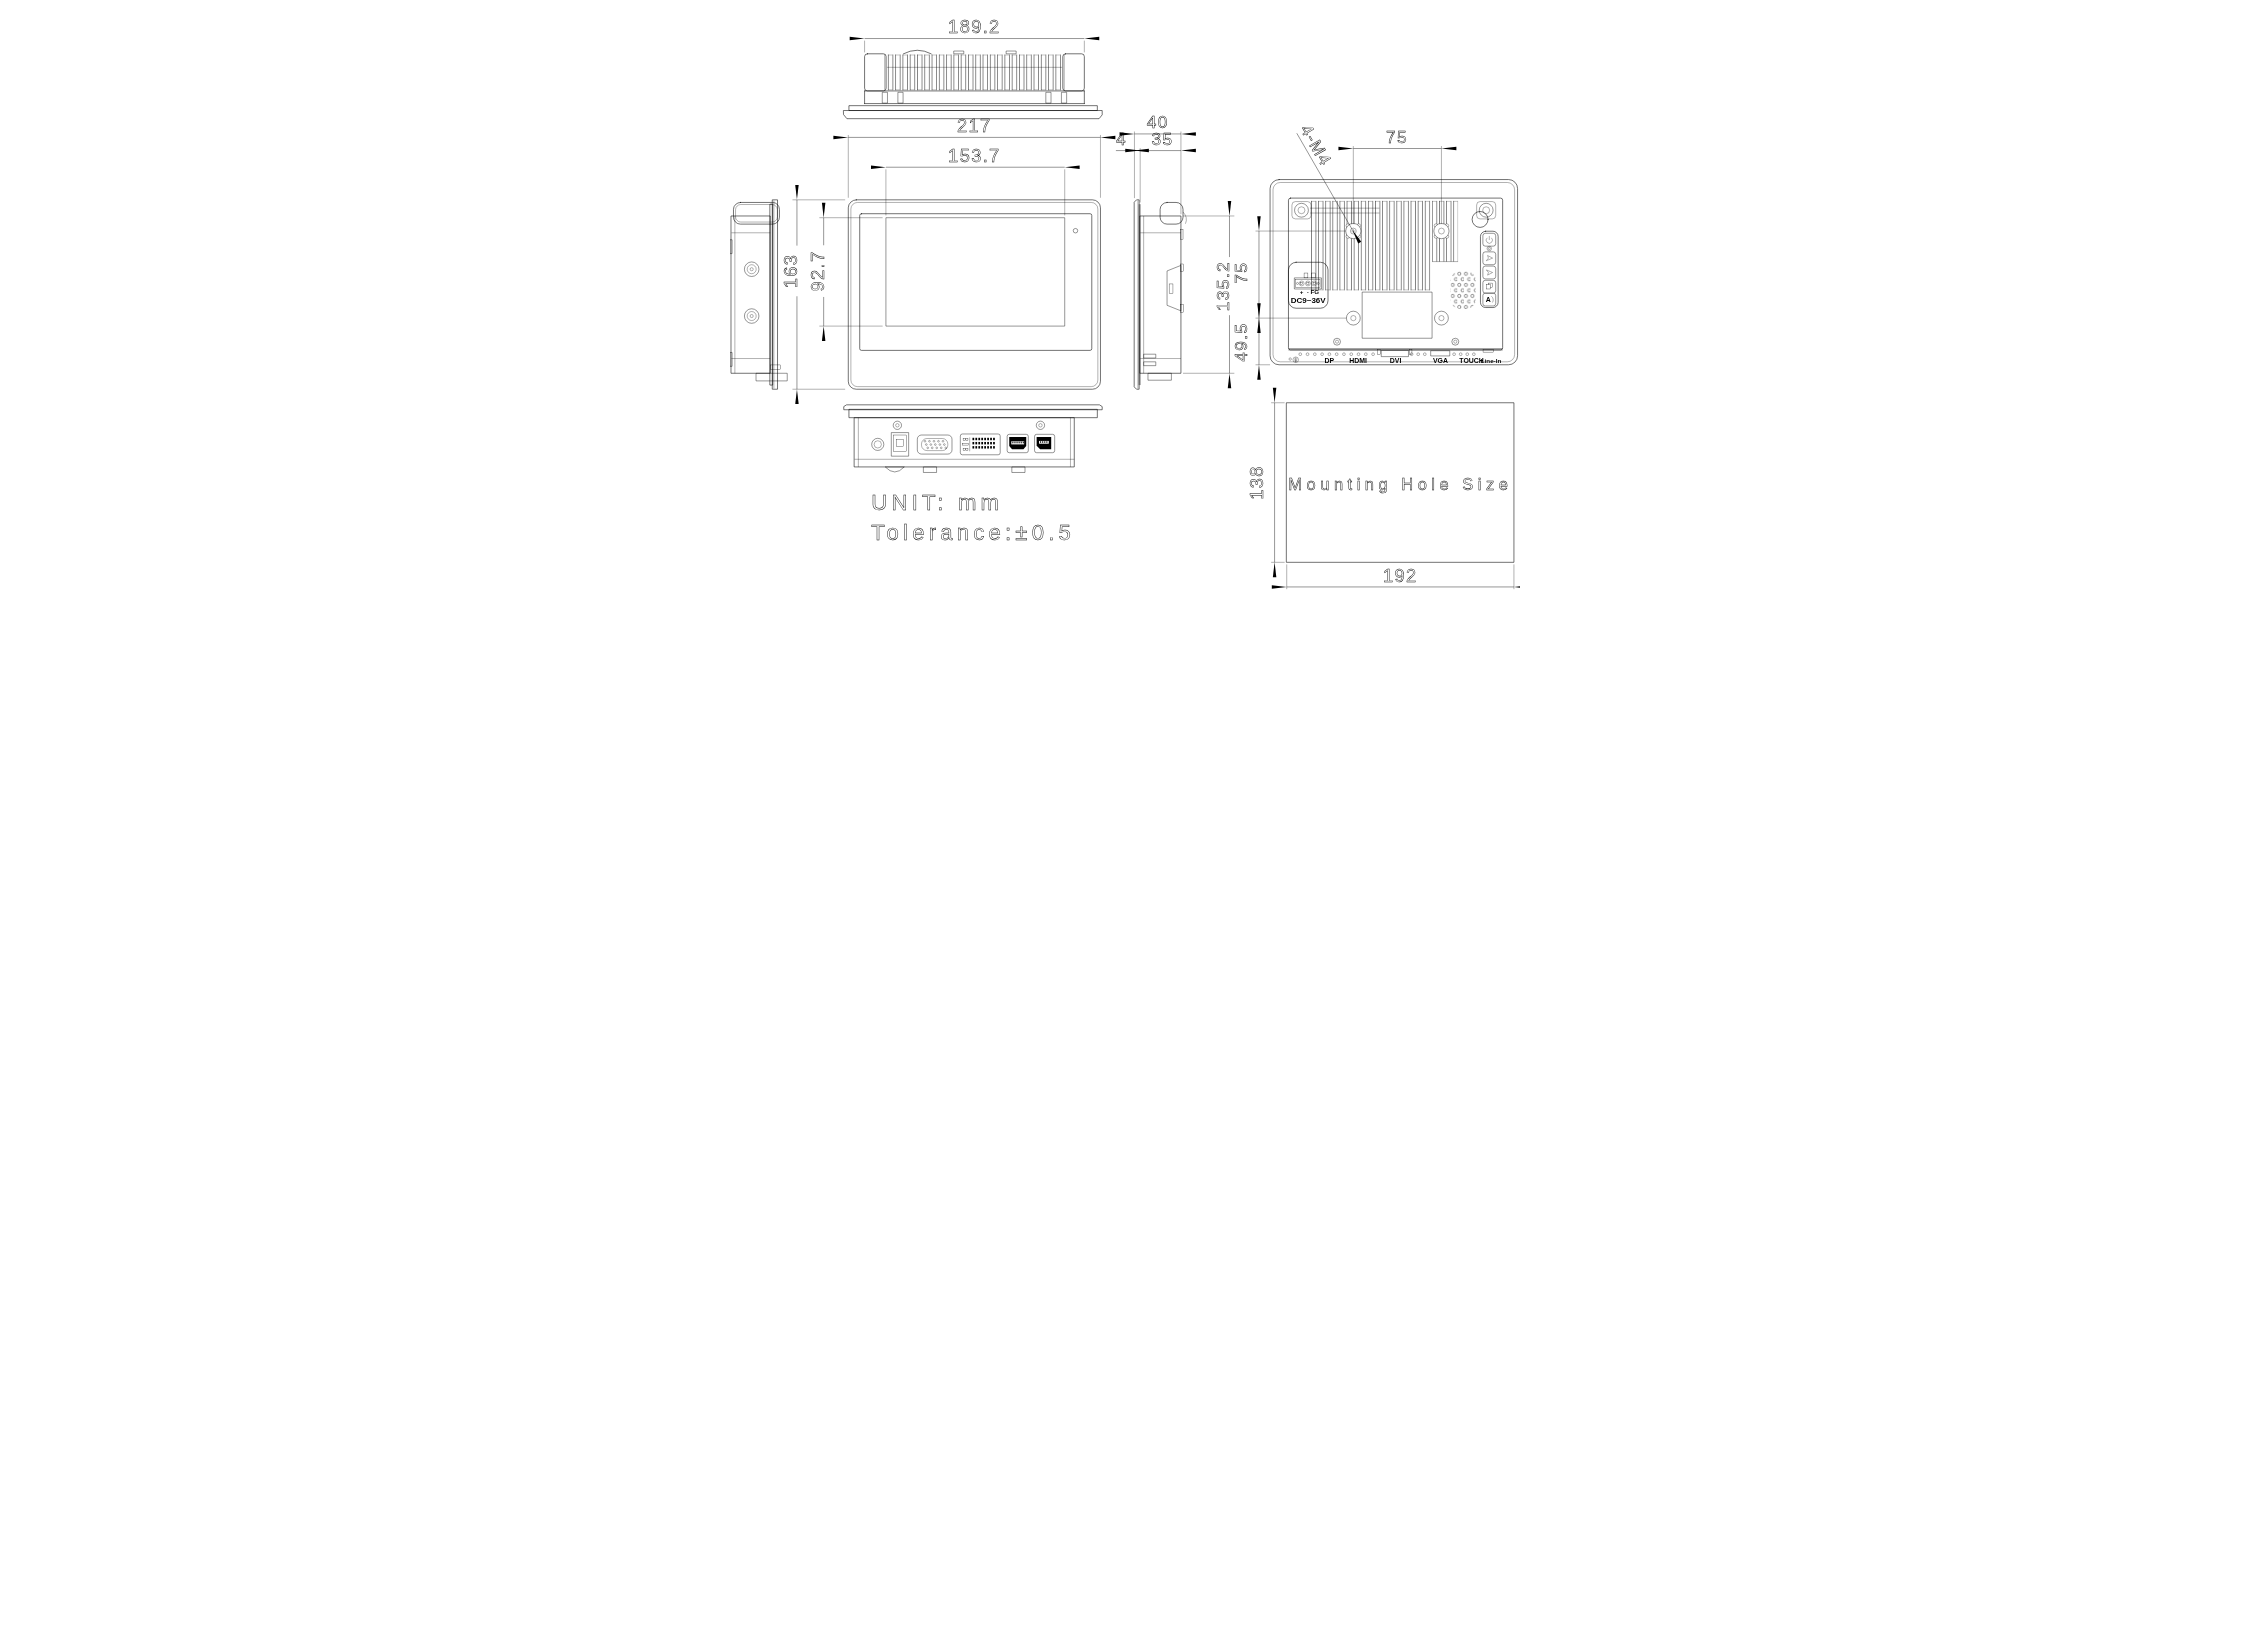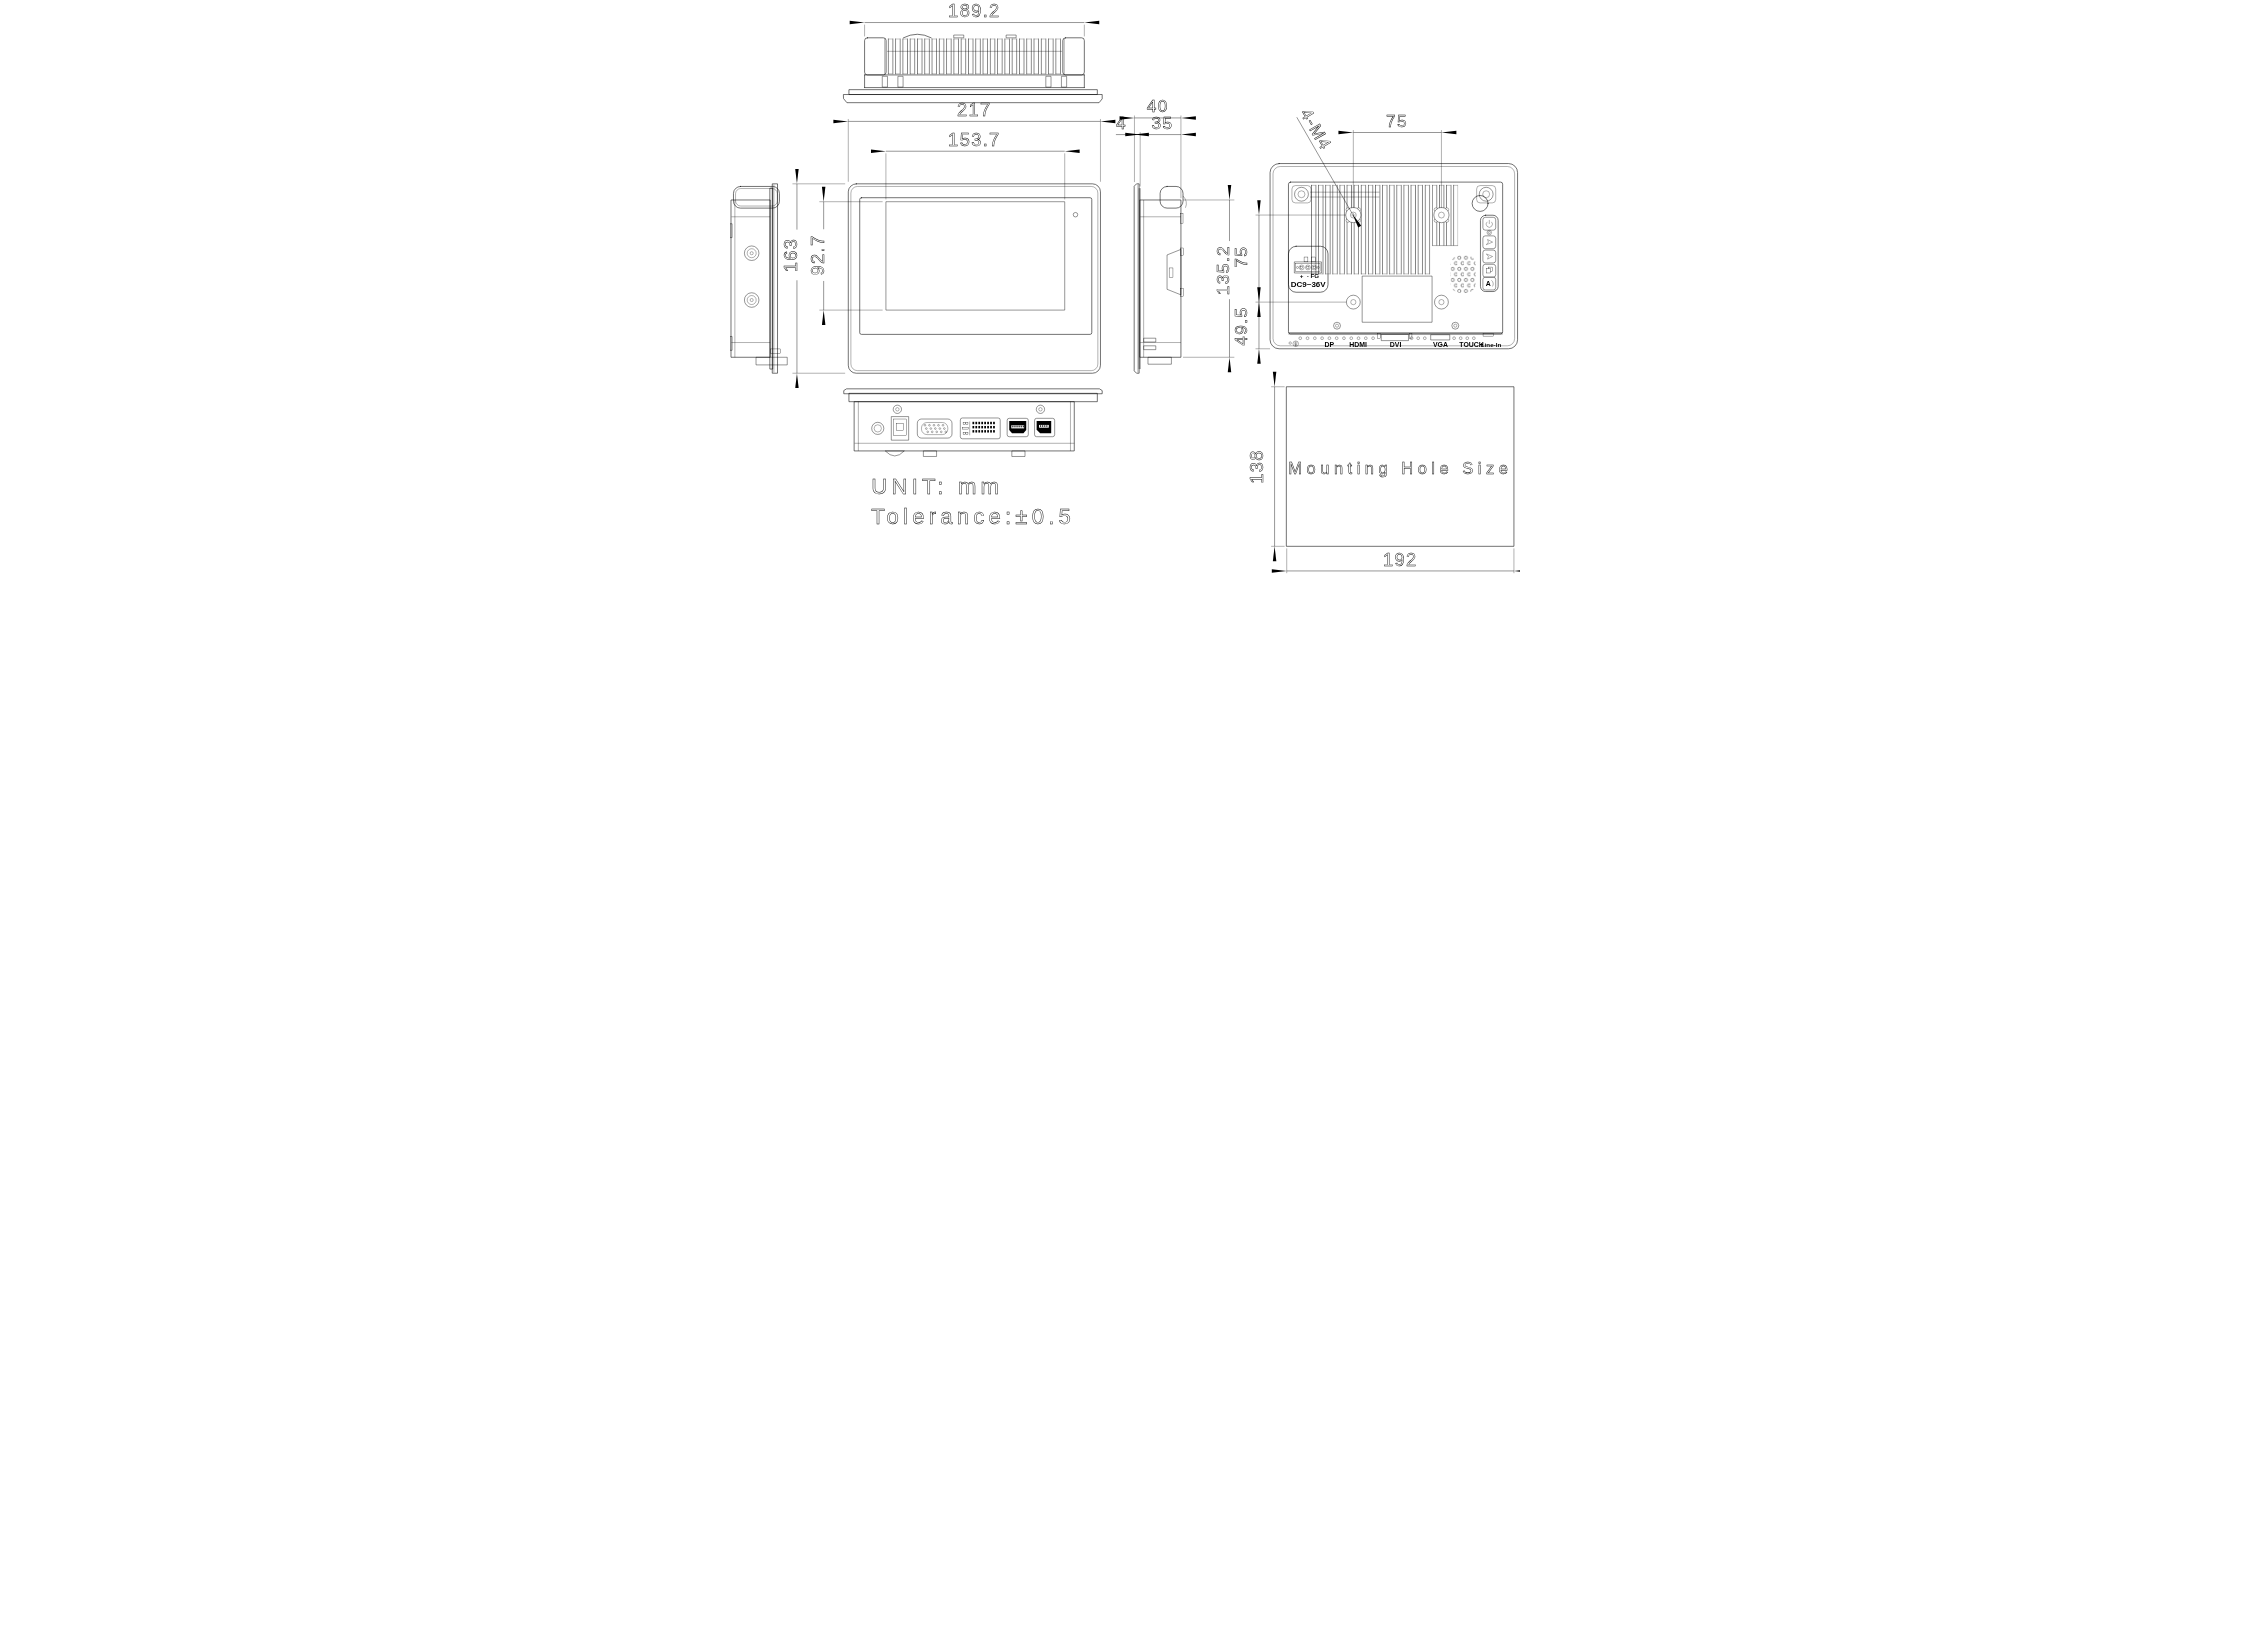--- a/index.html
+++ b/index.html
@@ -1,16 +1,16 @@
 <!DOCTYPE html>
 <html style="font-size:8px"><head>
 <meta charset="utf-8">
 <style>
   html,body{margin:0;padding:0;background:#fff;}
-  .sheet{width:100%;max-width:790px;margin:0 auto;background:#fff;}
+  .sheet{width:100%;max-width:790px;margin:16px auto;background:#fff;}
   svg{display:block;width:100%;height:auto;background:#fff;}
   
   .o{stroke:#000;stroke-width:3.2;fill:none;stroke-linejoin:round;stroke-linecap:round;}
   .o2{stroke:#000;stroke-width:2.4;fill:none;stroke-linejoin:round;}
   .t{stroke:#000;stroke-width:1.8;fill:none;}
   .d{stroke:#000;stroke-width:2.4;fill:none;}
   .blk{fill:#000;stroke:none;}
   .wfill{fill:#fff;}
   
   text{font-family:"Liberation Sans","DejaVu Sans",sans-serif;}

